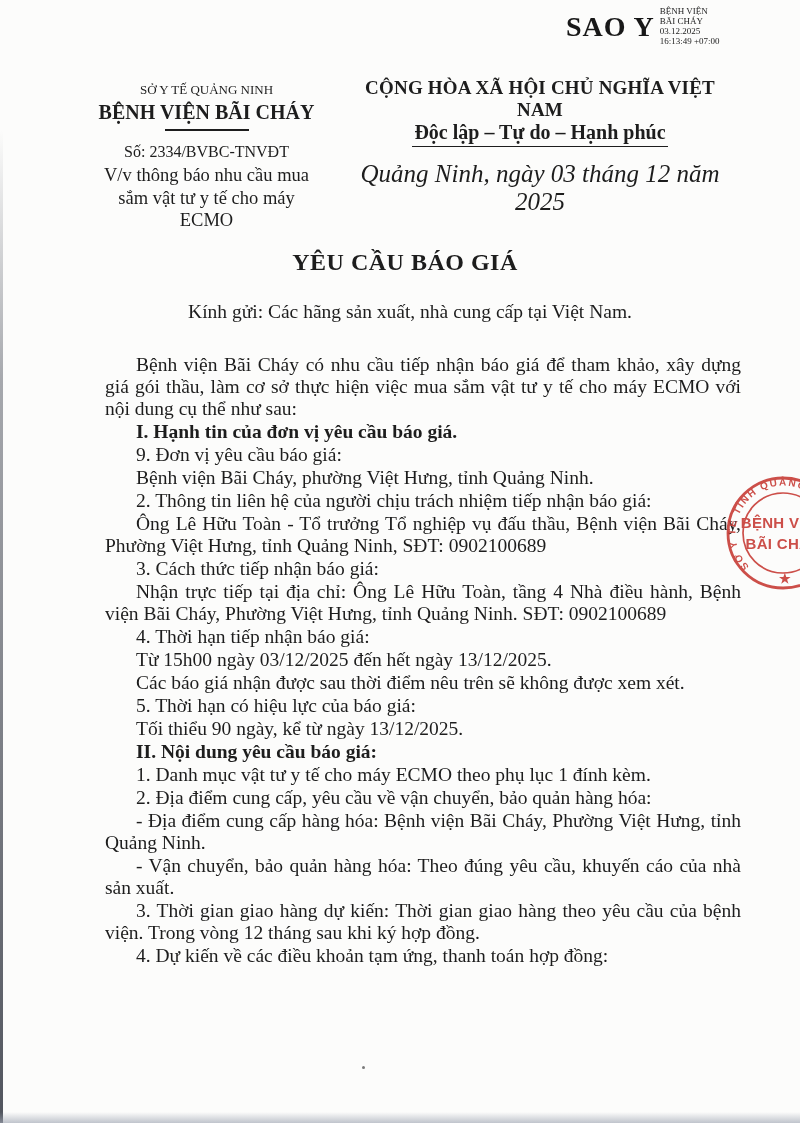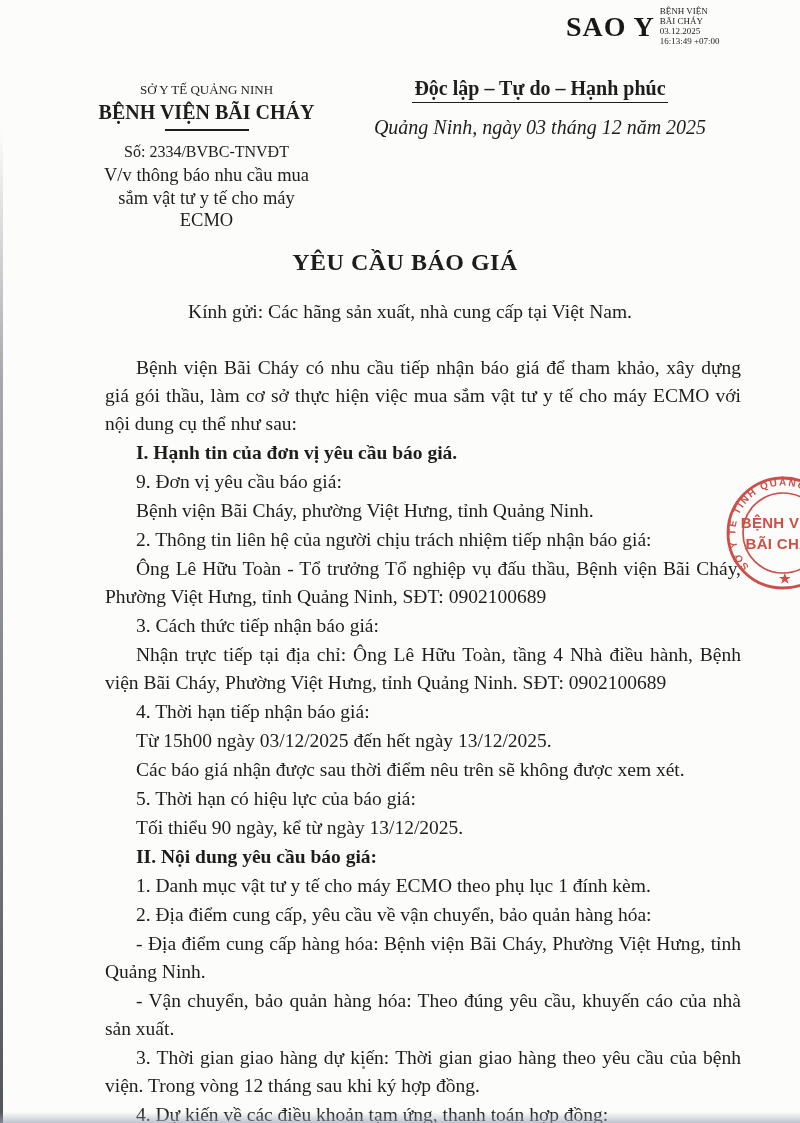--- a/index.html
+++ b/index.html
@@ -17,27 +17,27 @@
   
   .col-left { position:absolute; left:88px; top:79px; width:237px; text-align:center; }
   .dept { font-size:13px; line-height:22px; }
   .org  { font-size:20px; font-weight:bold; line-height:23px; }
   .rule { width:84px; border-bottom:2px solid #1d1d1d; margin:5px auto 9px auto; }
   .doc-no { font-size:16px; line-height:23px; }
   .subject { font-size:18.5px; line-height:20.5px; margin-top:2px; }
   .col-right { position:absolute; left:356px; top:77px; width:368px; text-align:center; }
   .nat1 { font-size:19px; font-weight:bold; line-height:22px; letter-spacing:.2px; }
   .nat2 { display:inline-block; font-size:20px; font-weight:bold; line-height:23px; border-bottom:1.6px solid #1d1d1d; padding:0 2px 2px 2px; }
-  .dateline { font-size:20px; font-style:italic; margin-top:13px; }
+  .dateline { font-size:25px; font-style:italic; margin-top:13px; }
   
   .title { position:absolute; left:0; top:249px; width:810px; text-align:center; font-size:24px; font-weight:bold; letter-spacing:.5px; }
   .salutation { position:absolute; left:0; top:301px; width:820px; text-align:center; font-size:19.5px; }
   
   .body { position:absolute; left:105px; top:353px; width:636px; text-align:justify; }
-  .body p.para { font-size:19.5px; line-height:28px; text-indent:31px; margin:1px 0; }
+  .body p.para { font-size:19.5px; line-height:22px; text-indent:31px; margin:1px 0; }
   .body p.para.b { font-weight:bold; }
   
   .seal { position:absolute; left:690px; top:430px; pointer-events:none; opacity:.93; }
   .seal .ring-stroke { stroke:var(--seal-color,#c9423c); fill:none; }
   .seal text { fill:var(--seal-color,#c9423c); font-family:"Liberation Sans", sans-serif; font-weight:bold; }
   .seal-ring { font-size:10px; letter-spacing:1.6px; }
   .seal-center { font-size:15px; letter-spacing:.3px; }
   .seal-star { font-size:13px; }
   
   .edge-left { position:absolute; left:0; top:130px; width:3px; height:993px;
@@ -65,20 +65,21 @@
     <div class="dept">SỞ Y TẾ QUẢNG NINH</div>
     <div class="org">BỆNH VIỆN BÃI CHÁY</div>
     <div class="rule"></div>
     <div class="doc-no">Số: 2334/BVBC-TNVĐT</div>
     <div class="subject">V/v thông báo nhu cầu mua</div>
     <div class="subject">sắm vật tư y tế cho máy</div>
     <div class="subject">ECMO</div>
   </div>
 
   <div class="col-right">
+    <div class="nat1">CỘNG HÒA XÃ HỘI CHỦ NGHĨA VIỆT NAM</div>
     <div><span class="nat2">Độc lập – Tự do – Hạnh phúc</span></div>
     <div class="dateline">Quảng Ninh, ngày 03 tháng 12 năm 2025</div>
   </div>
 
   <div class="title">YÊU CẦU BÁO GIÁ</div>
   <div class="salutation">Kính gửi: Các hãng sản xuất, nhà cung cấp tại Việt Nam.</div>
 
   <div class="body">
       <p class="para">Bệnh viện Bãi Cháy có nhu cầu tiếp nhận báo giá để tham khảo, xây dựng giá gói thầu, làm cơ sở thực hiện việc mua sắm vật tư y tế cho máy ECMO với nội dung cụ thể như sau:</p>
       <p class="para b">I. Hạnh tin của đơn vị yêu cầu báo giá.</p>

